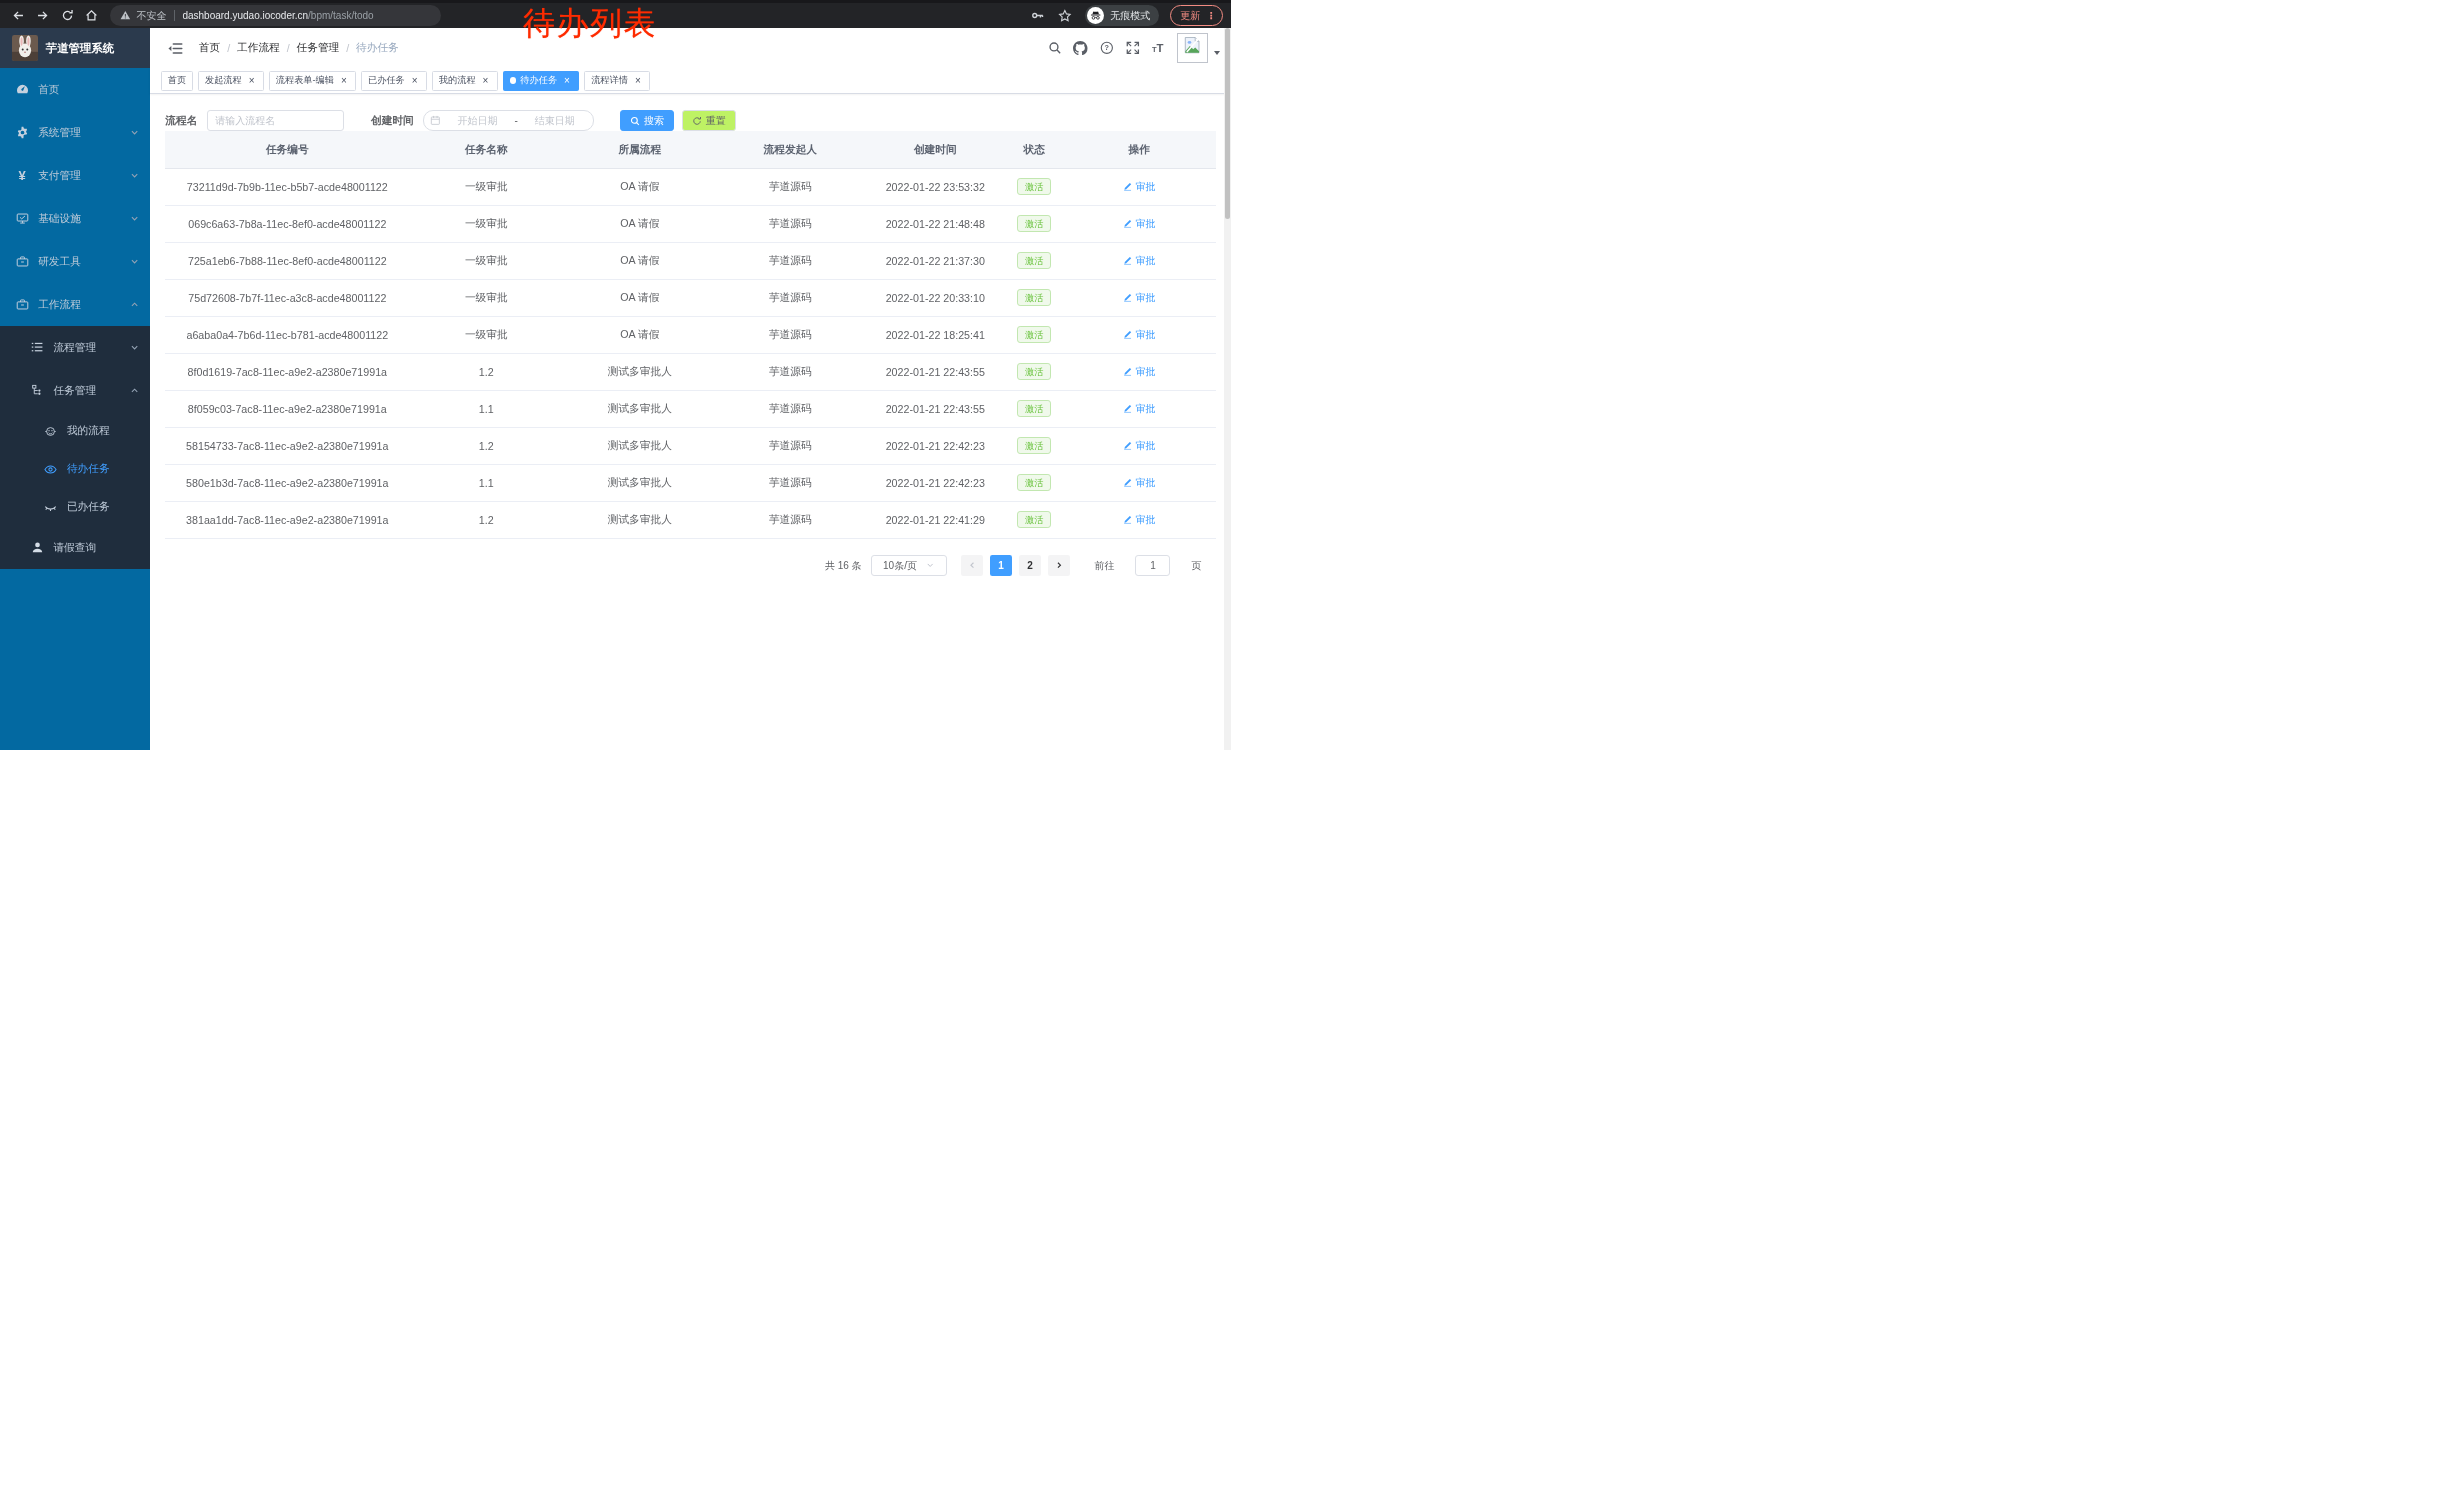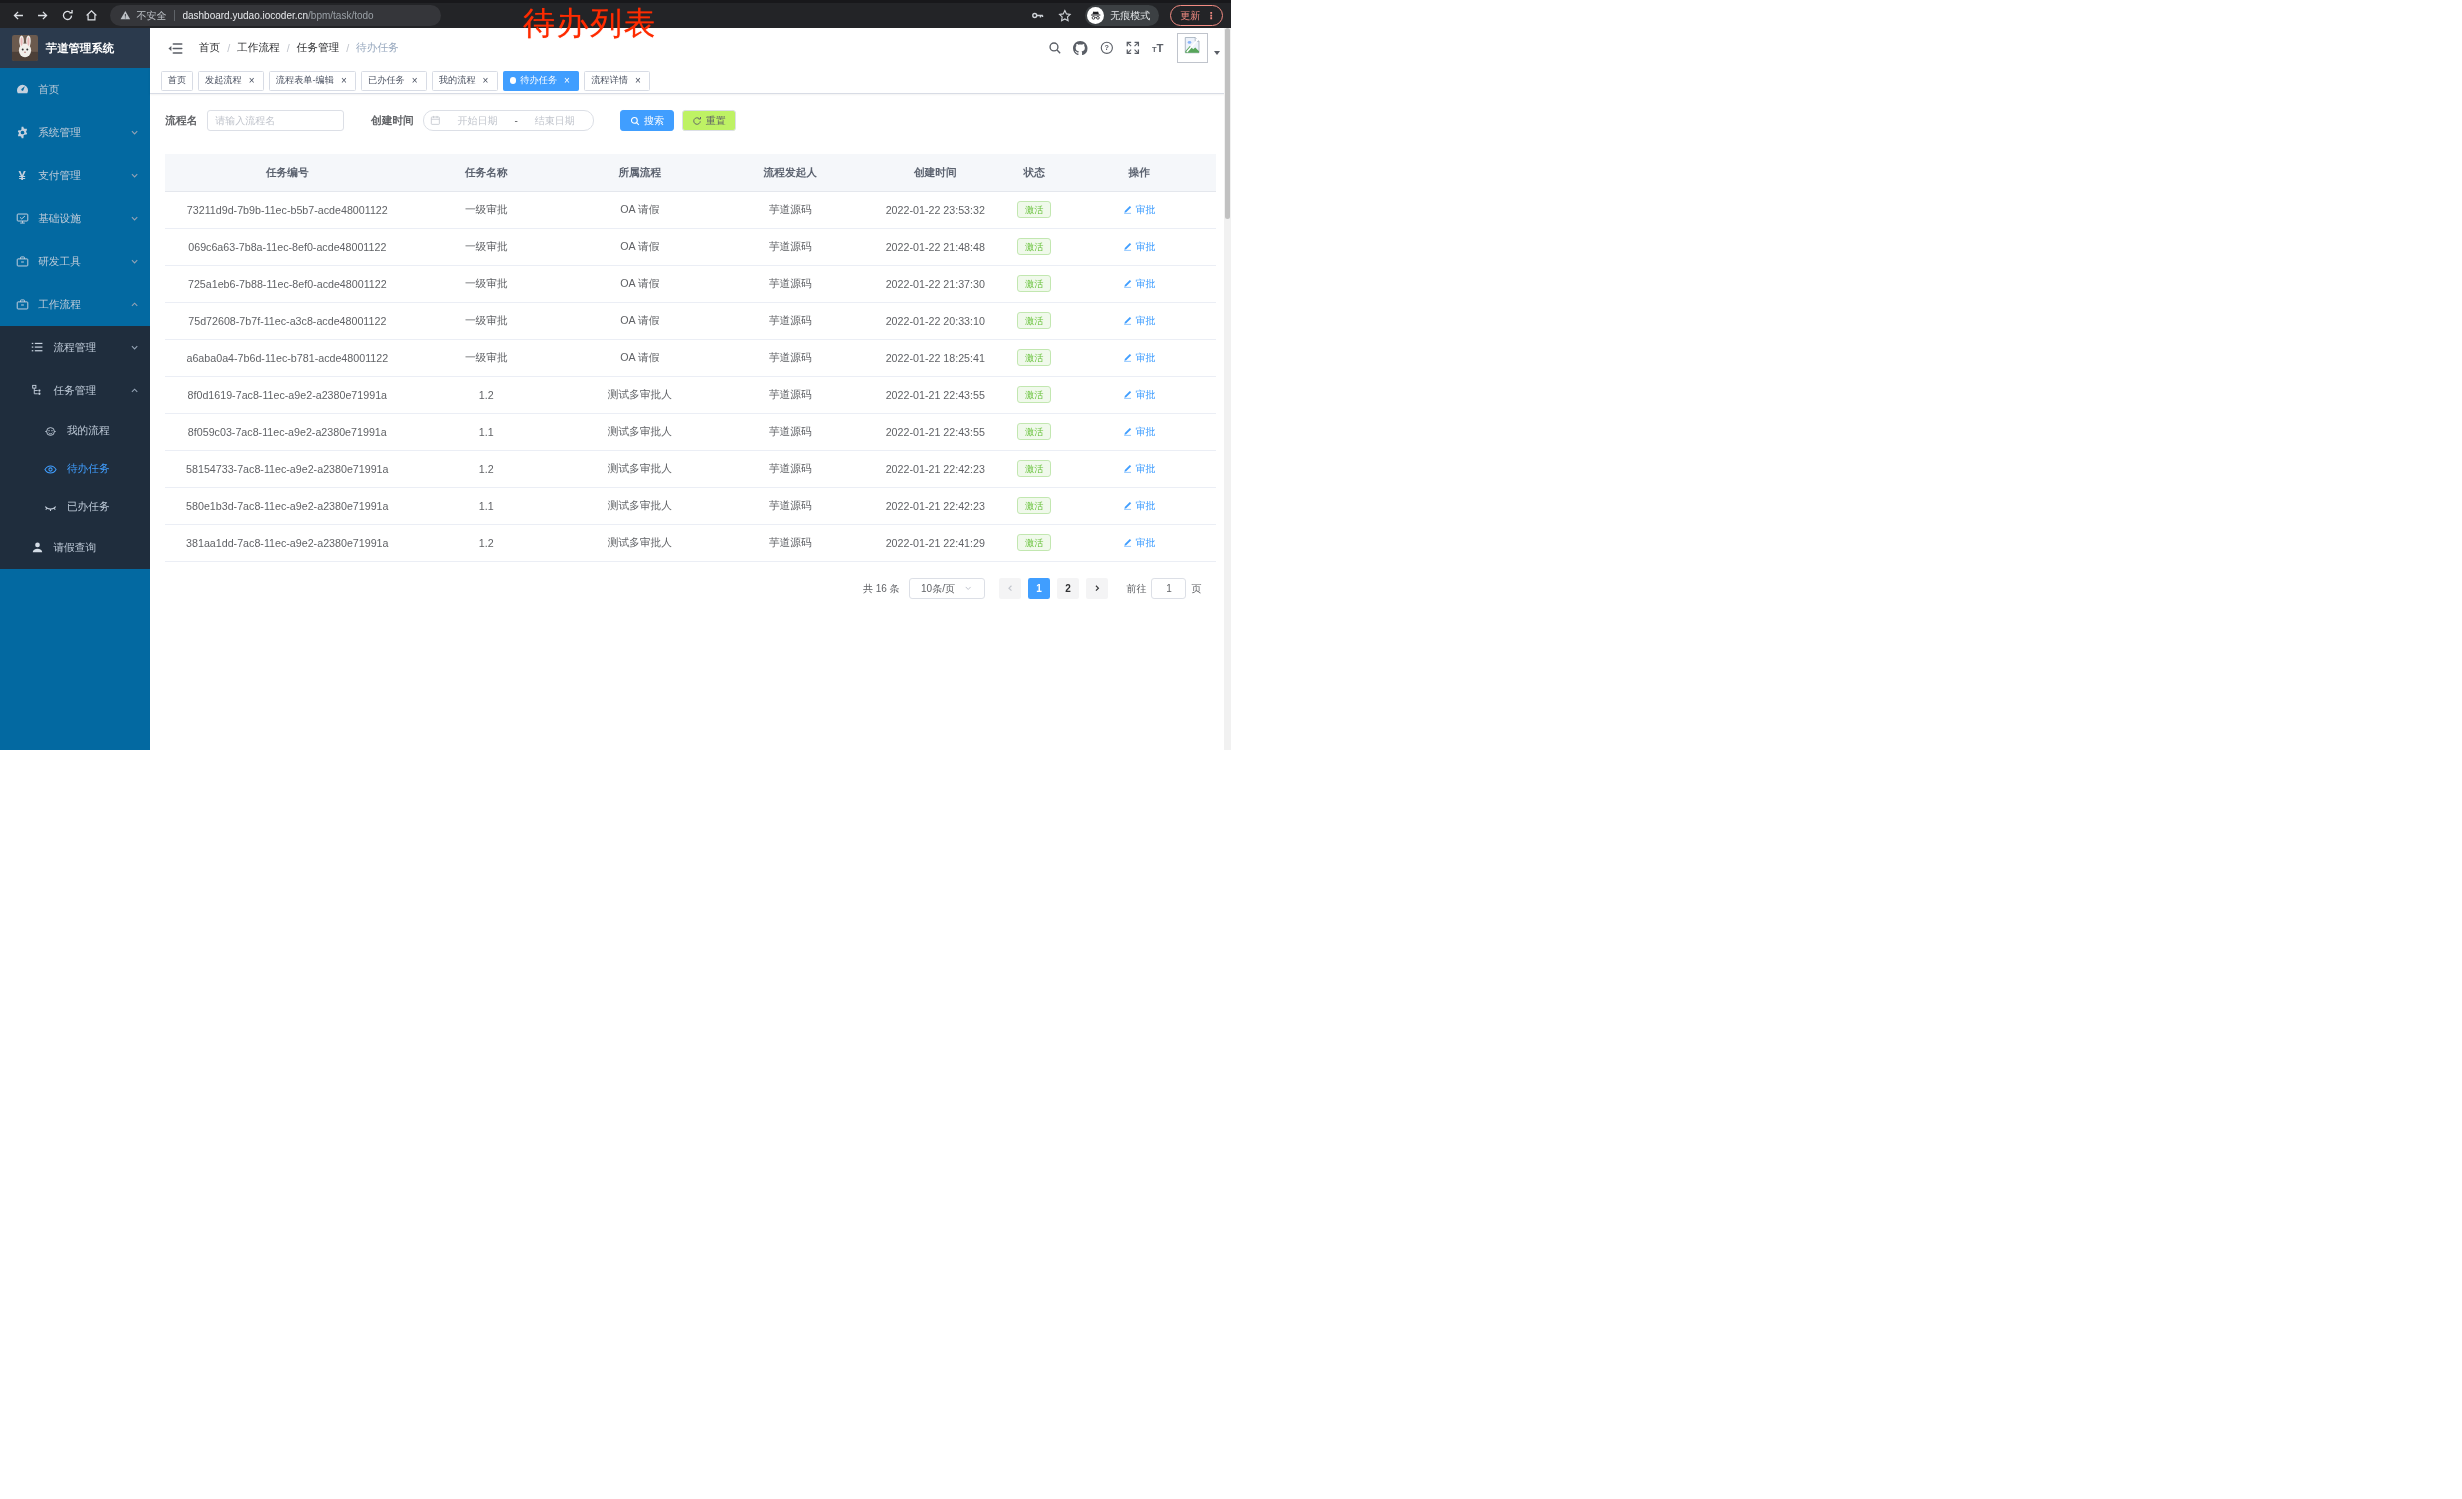--- a/index.html
+++ b/index.html
@@ -55,21 +55,21 @@
   .avatar-box { width:30.5px; height:30.5px; border:0.8px solid #c0c4cc; background:#fff; margin-left:7.6px; display:flex; justify-content:center; padding-top:2.3px; }
   .avatar-caret { width:0; height:0; border-left:3.8px solid transparent; border-right:3.8px solid transparent; border-top:4.6px solid #5a5e66; margin:10.7px 0 0 6.1px; }
 
   .tabs-bar { height:26px; background:#fff; border-bottom:0.8px solid #d8dce5; box-shadow:0 0.8px 2.3px rgba(0,0,0,.08); display:flex; align-items:center; padding:0 0 0 10.7px; position:relative; z-index:2; }
   .tab { height:20px; display:inline-flex; align-items:center; border:0.8px solid #d8dce5; background:#fff; color:#495060; font-size:9.2px; padding:0 6.1px; margin-right:4.6px; cursor:pointer; border-radius:1.5px; }
   .tab .tab-close { font-style:normal; margin-left:4.6px; font-size:10px; line-height:1; border-radius:50%; width:10.7px; height:10.7px; display:inline-flex; align-items:center; justify-content:center; }
   .tab.active { background:#409eff; border-color:#409eff; color:#fff; }
   .tab-dot { width:6.1px; height:6.1px; border-radius:50%; background:#fff; margin-right:4.6px; }
 
   .content { padding:16px 15.3px 0 15.3px; }
-  .filter-row { display:flex; align-items:center; height:21.4px; margin-bottom:23px; font-size:10.7px; color:#606266; }
+  .filter-row { display:flex; align-items:center; height:21.4px; font-size:10.7px; color:#606266; }
   .filter-label { font-weight:700; margin-right:9.2px; }
   .text-input { width:137px; height:21.4px; border:0.8px solid #dcdfe6; border-radius:3.1px; padding:0 7.6px; font-size:10px; color:#606266; font-family:inherit; }
   .text-input::placeholder { color:#c0c4cc; }
   .gap { width:27.5px; }
   .date-range { width:171px; height:21.4px; border:0.8px solid #dcdfe6; border-radius:10px; display:flex; align-items:center; padding:0 6.1px; gap:4.6px; color:#c0c4cc; font-size:10px; }
   .date-range .ph { flex:1; text-align:center; }
   .btn { height:21.4px; border-radius:3.1px; font-size:10px; display:inline-flex; align-items:center; gap:3.8px; padding:0 9.2px; cursor:pointer; border:0.8px solid #dcdfe6; background:#bef264; color:#606266; font-family:inherit; }
   .btn-primary { background:#409eff; border-color:#409eff; color:#fff; }
   .btn + .btn { margin-left:7.6px; }
   .search-btn { margin-left:26px; }
@@ -79,21 +79,21 @@
   .grid td { height:37px; font-size:10.7px; color:#606266; text-align:center; border-bottom:0.8px solid #ebeef5; overflow:hidden; white-space:nowrap; }
   .tag-success { display:inline-block; padding:1.5px 6.9px; font-size:9.2px; color:#67c23a; background:#f0f9eb; border:0.8px solid #c2e7b0; border-radius:3.1px; line-height:12.2px; }
   .approve-link { color:#409eff; font-size:10px; text-decoration:none; display:inline-flex; align-items:center; gap:3.1px; cursor:pointer; }
 
   .pagination { display:flex; align-items:center; justify-content:flex-end; margin:16px 15.3px 0 0; font-size:10px; color:#606266; }
   .pg-total { margin-right:9.2px; }
   .pg-select { width:76px; height:21.4px; border:0.8px solid #dcdfe6; border-radius:3.1px; display:flex; align-items:center; justify-content:center; gap:9.2px; color:#606266; cursor:pointer; margin-right:10.7px; background:#fff; }
   .pg-btn { min-width:21.4px; height:21.4px; border-radius:2.3px; background:#f4f4f5; color:#303133; font-weight:700; display:inline-flex; align-items:center; justify-content:center; margin:0 3.8px; cursor:pointer; font-size:10px; }
   .pg-btn.disabled { color:#c0c4cc; }
   .pg-btn.active { background:#409eff; color:#fff; }
-  .pg-goto { margin-left:15px; display:flex; align-items:center; gap:5px; }
+  .pg-goto { margin-left:21px; display:flex; align-items:center; gap:21px; }
   .goto-input { width:35px; height:21.4px; border:0.8px solid #dcdfe6; border-radius:3.1px; text-align:center; font-size:10px; color:#606266; font-family:inherit; }
 
   .scrollbar { position:absolute; top:28px; right:0; width:6.9px; height:722px; background:#f1f1f1; z-index:50; }
   .scroll-thumb { position:absolute; top:0; left:0.8px; width:5.3px; height:191px; background:#c1c1c1; border-radius:3.1px; }
 
   svg { display:block; }
 </style>
 </head>
 <body>
 

